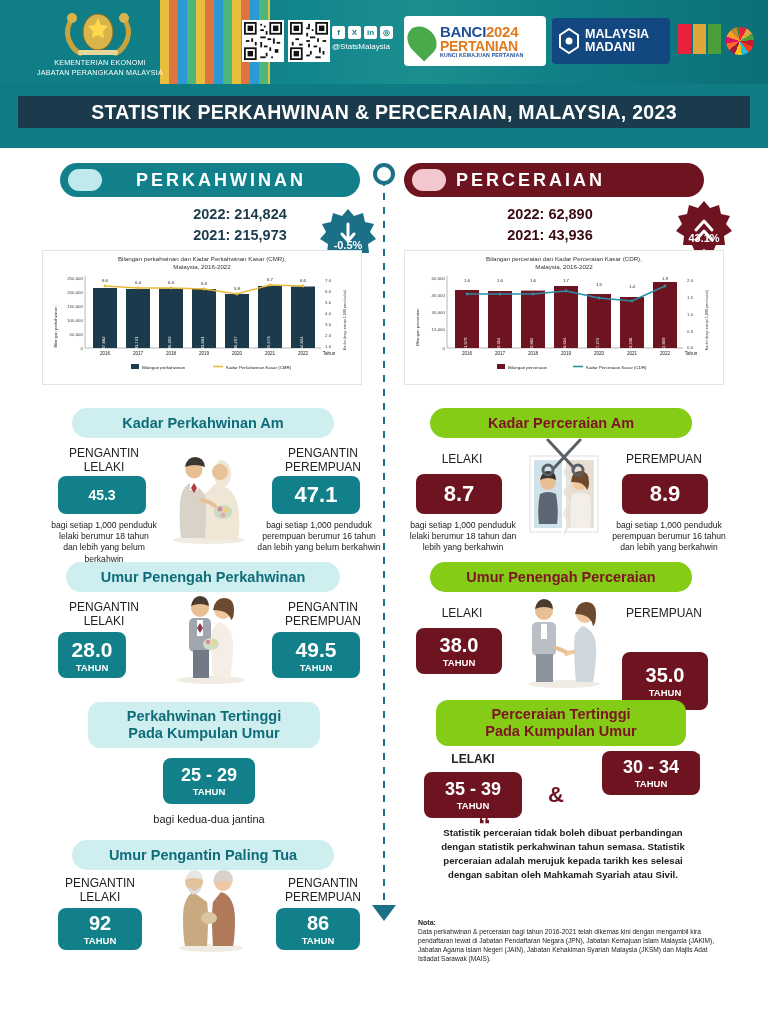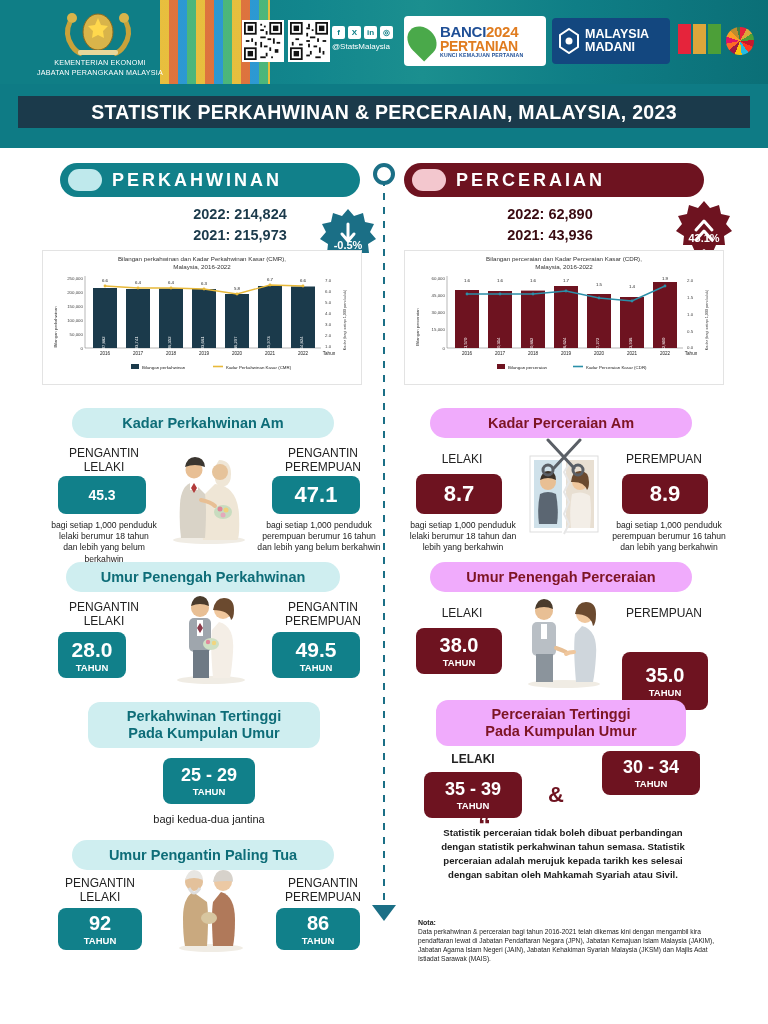--- a/index.html
+++ b/index.html
@@ -76,21 +76,21 @@
   }
   .dot-top { position:absolute; left:373px; top:163px; width:22px;height:22px;border-radius:50%;
     background:#fff; border:4px solid #1b6f86; }
   .arrow-bot { position:absolute; left:372px; top:905px; width:0;height:0;
     border-left:12px solid transparent;border-right:12px solid transparent;border-top:16px solid #1b6f86;}
 
   
   .colhead { position:absolute; height:34px; border-radius:18px; display:flex; align-items:center; }
   .colhead .pill { width:34px;height:22px;border-radius:11px;margin:0 10px 0 8px; }
   .colhead span { color:#fff; font-weight:bold; font-size:18px; letter-spacing:3px; }
-  .ch-left { left:60px; top:163px; width:300px; background:#11808a; }
+  .ch-left { left:60px; top:163px; width:300px; background:#11808a;gap:24px; }
   .ch-right { left:404px; top:163px; width:300px; background:#6e1320; }
 
   .yrs { position:absolute; text-align:center; font-size:14.5px; font-weight:bold; line-height:1.45; }
   .yrs-l { left:140px; top:204px; width:200px; color:#1b3a4b; }
   .yrs-r { left:440px; top:204px; width:220px; color:#3a0b12; }
 
   .badge { position:absolute; width:56px;height:56px; }
   .badge .star { position:absolute; inset:0; }
   .badge .val { position:absolute; inset:0; display:flex;align-items:center;justify-content:center;
     color:#fff;font-size:11px;font-weight:bold; }
@@ -100,21 +100,21 @@
   .cb-l { left:42px; top:250px; width:320px; height:135px; }
   .cb-r { left:404px; top:250px; width:320px; height:135px; }
   .cb-title { font-size:6.2px; text-align:center; color:#333; line-height:1.35; padding-top:4px; }
 
   
   .sechead { position:absolute; height:30px; border-radius:15px;
     display:flex;align-items:center;justify-content:center; text-align:center; }
   .sechead span { font-weight:bold; font-size:14.5px; line-height:1.15; }
   .sh-teal { background:#cfeef0; }
   .sh-teal span { color:#0e6d78; }
-  .sh-pink { background:#f0abfc; }
+  .sh-pink { background:#84cc16; }
   .sh-pink span { color:#7d1424; }
 
   .lbl { position:absolute; font-size:12px; color:#222; line-height:1.2; }
   .numbox { position:absolute; border-radius:8px; color:#fff; text-align:center;
     display:flex; flex-direction:column; align-items:center; justify-content:center; }
   .numbox .n { font-weight:bold; }
   .numbox .u { font-weight:bold; }
   .teal { background:#11808a; }
   .maroon { background:#6e1320; }
   .cap { position:absolute; font-size:8.6px; color:#222; line-height:1.3; }

